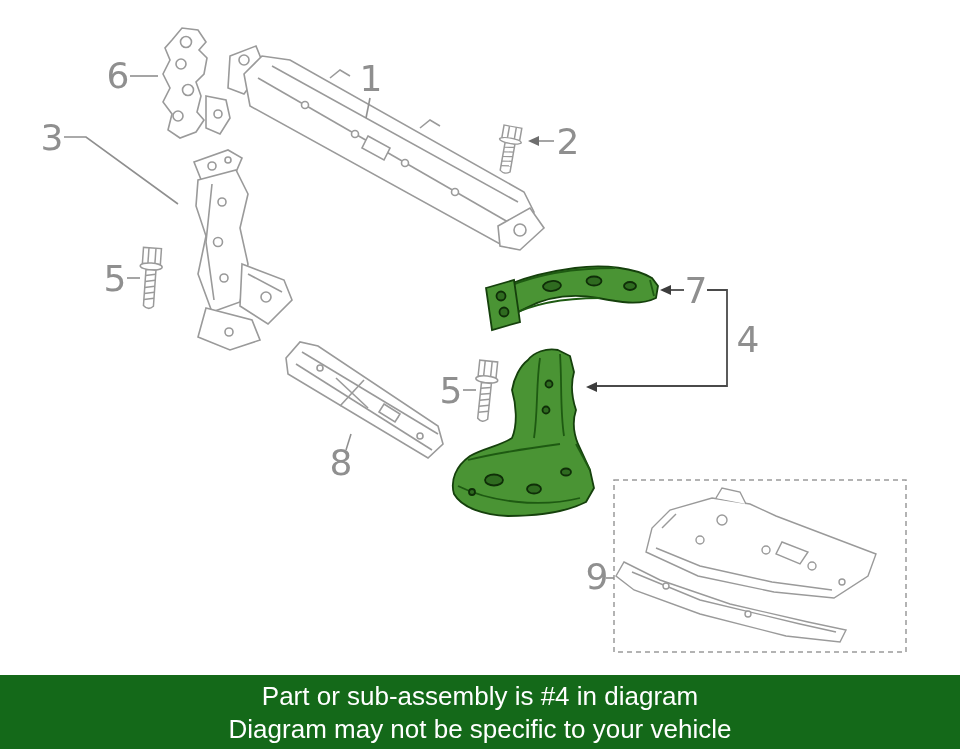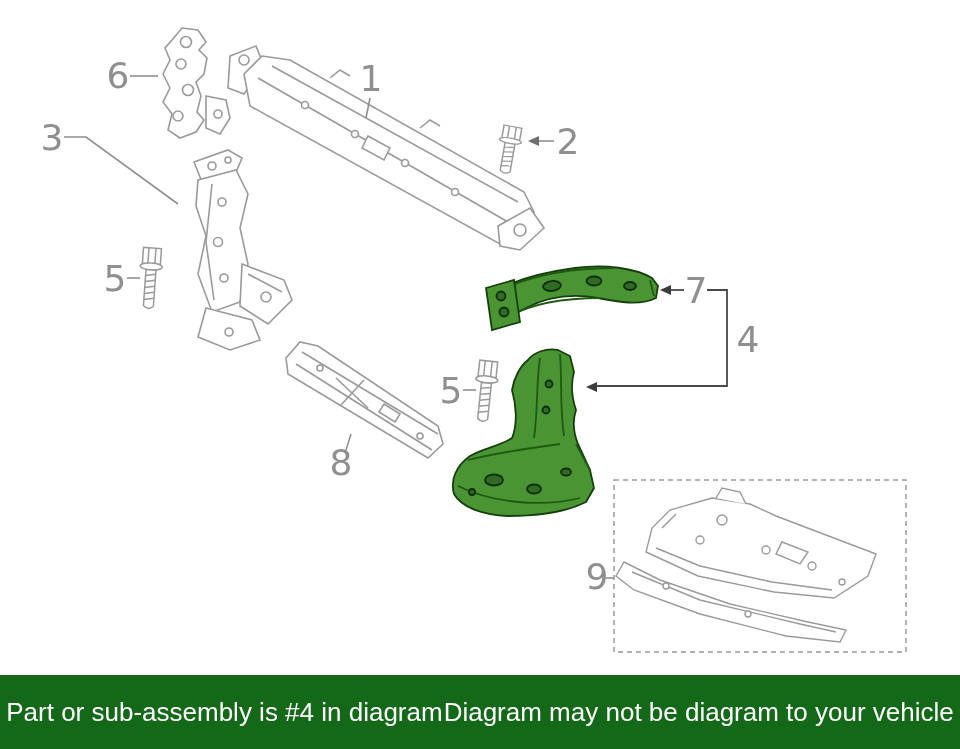--- a/index.html
+++ b/index.html
@@ -12,21 +12,21 @@
   .diagram-svg { position:absolute; top:0; left:0; display:block; }
   .callout {
     font-family:"DejaVu Sans", sans-serif;
     font-size:36px; fill:#8f8f8f; stroke:none;
   }
   .leader { stroke:#8f8f8f; stroke-width:1.6; fill:none; }
   .leader-dark { stroke:#4a4a4a; stroke-width:1.8; fill:none; }
   .banner {
     position:absolute; left:0; bottom:0; width:960px; height:74px;
     background:#146919; color:#ffffff;
-    display:flex; flex-direction:row; align-items:center; justify-content:center;
+    display:flex; flex-direction:column; align-items:center; justify-content:center;
     gap:1px; font-size:26px; line-height:32px; text-align:right;
   }
 </style>
 </head>
 <body>
 
 <div class="stage">
 
   <svg class="diagram-svg" width="960" height="676" viewBox="0 0 960 676" xmlns="http://www.w3.org/2000/svg">
 
@@ -181,16 +181,16 @@
     <text class="callout" x="115" y="291" text-anchor="middle">5</text>
     <text class="callout" x="451" y="403" text-anchor="middle">5</text>
     <text class="callout" x="696" y="303" text-anchor="middle">7</text>
     <text class="callout" x="748" y="352" text-anchor="middle">4</text>
     <text class="callout" x="341" y="475" text-anchor="middle">8</text>
     <text class="callout" x="597" y="589" text-anchor="middle">9</text>
   </svg>
 
   <div class="banner">
     <div>Part or sub-assembly is #4 in diagram</div>
-    <div>Diagram may not be diagram to your vehicle</div>
+    <div>Diagram may not be specific to your vehicle</div>
   </div>
 
 </div>
 
 </body></html>

